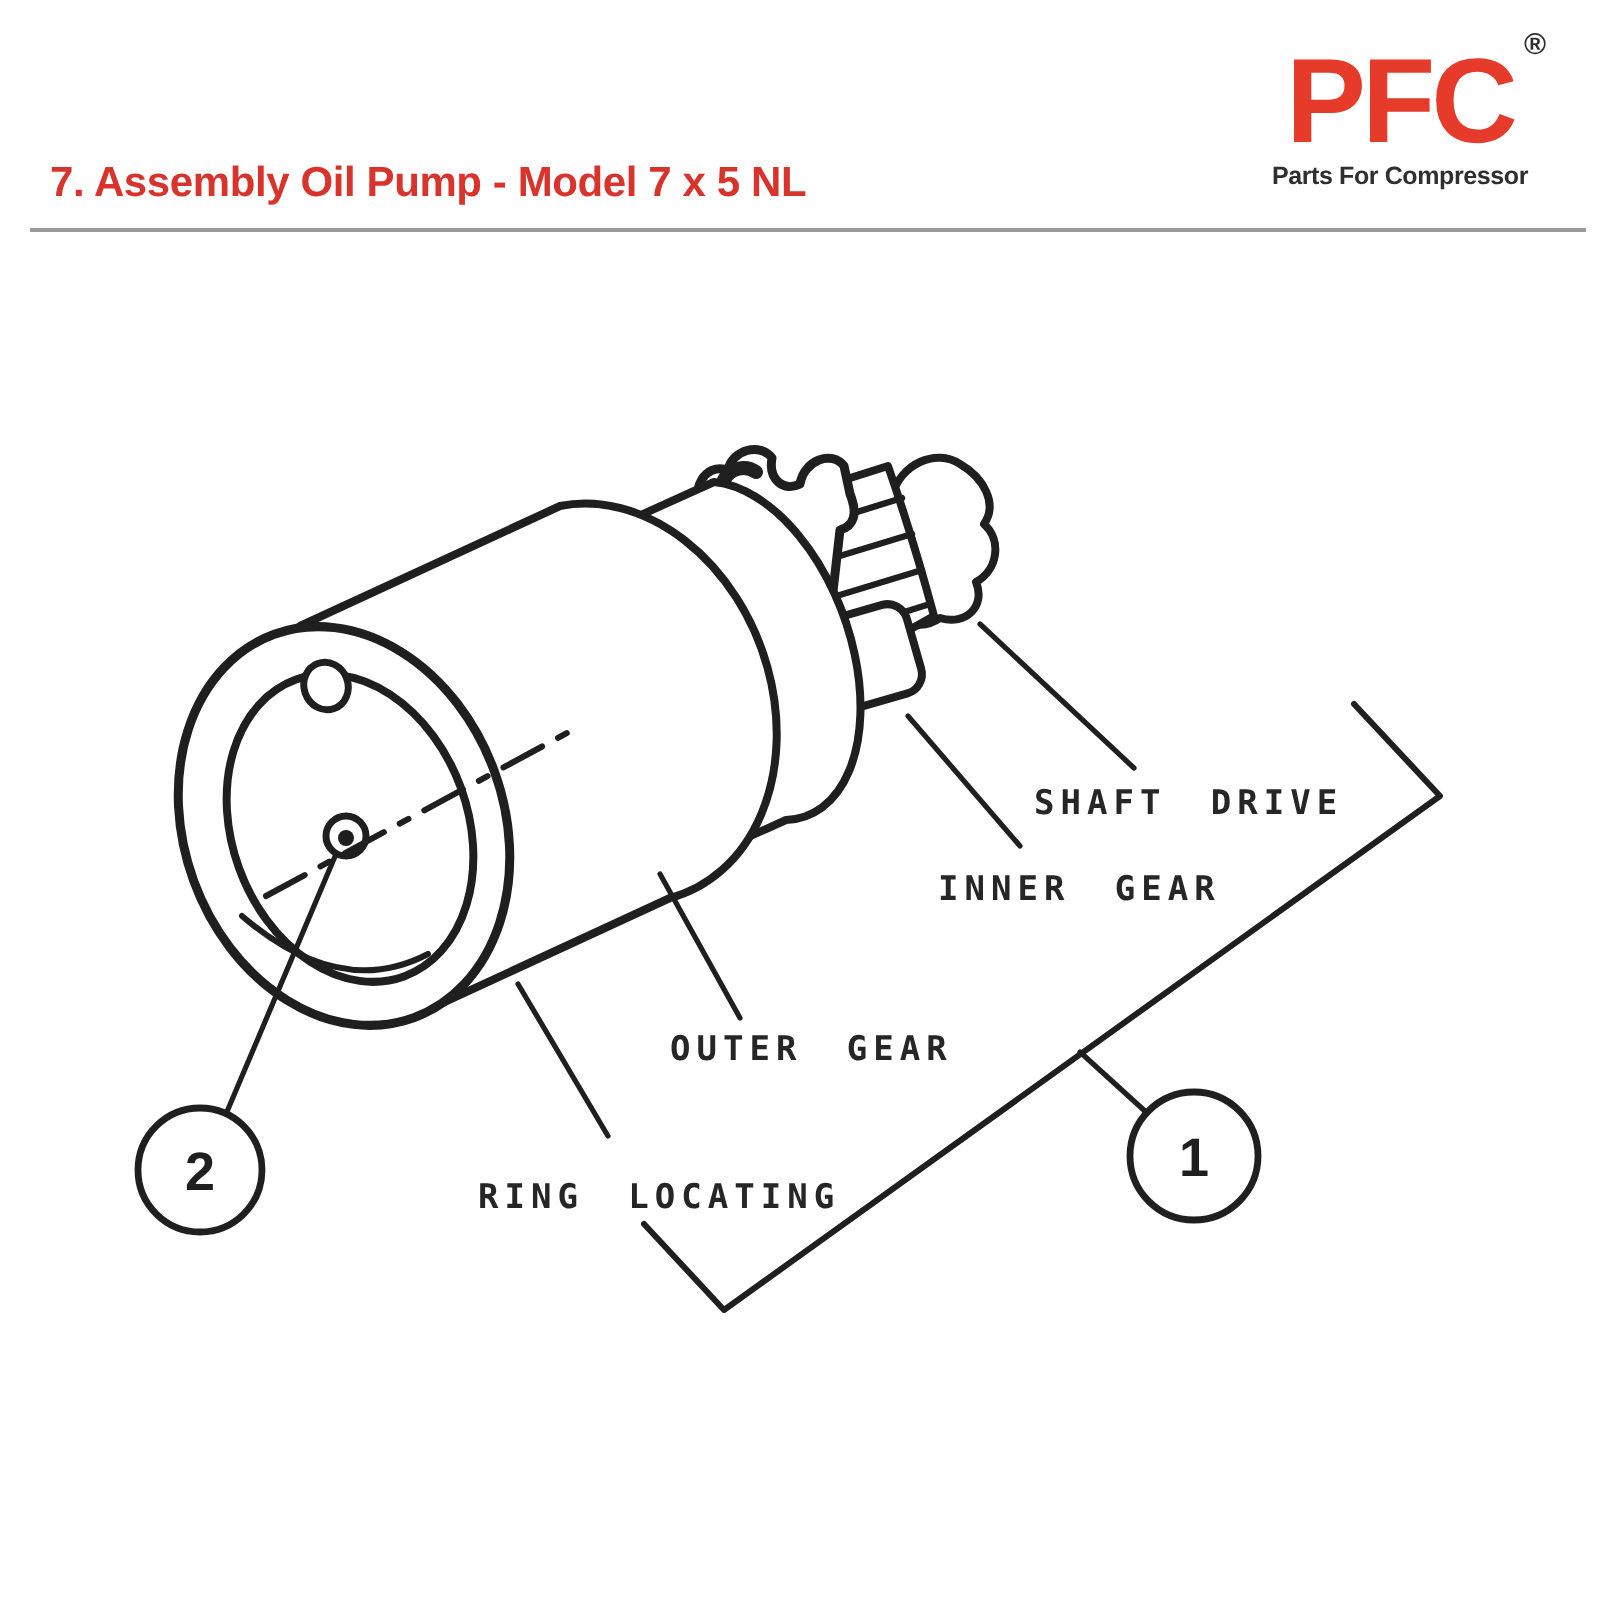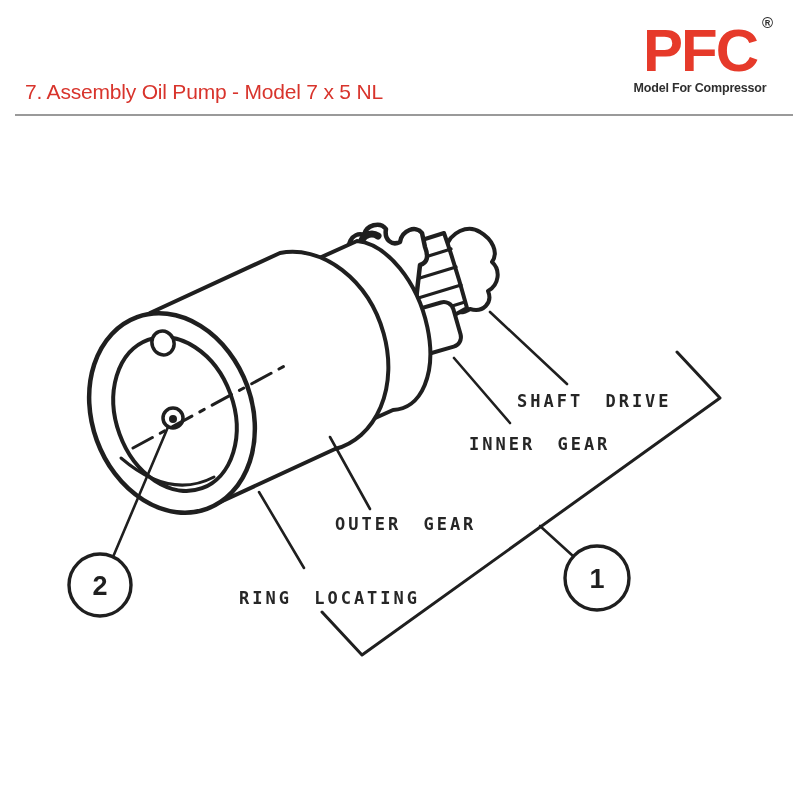--- a/index.html
+++ b/index.html
@@ -7,21 +7,21 @@
     position:relative;
     width:800px;height:800px;
     background:var(--paper,#ffffff);
     overflow:hidden;
     font-family:"Liberation Sans", sans-serif;
   }
   .page-title{
     position:absolute;
     left:25px;top:80px;
     font-size:21px;
-    font-weight:normal;
+    font-weight:bold;
     letter-spacing:-0.2px;
     color:var(--title-red,#d8342c);
     white-space:nowrap;
   }
   .logo{
     position:absolute;
     top:22px;right:24px;
     width:152px;
     text-align:center;
   }
@@ -79,21 +79,21 @@
 </style>
 </head>
 <body>
 
 <div class="page">
 
   <div class="page-title">7. Assembly Oil Pump - Model 7 x 5 NL</div>
 
   <div class="logo">
     <span class="logo-mark"><span>PFC</span><span class="logo-reg">®</span></span>
-    <div class="logo-tagline">Model For Compressor</div>
+    <div class="logo-tagline">Parts For Compressor</div>
   </div>
 
   <div class="divider"></div>
 
   <svg class="diagram" width="800" height="670" viewBox="0 130 800 670" fill="none" stroke-linecap="round" stroke-linejoin="round">
 
     <g>
 
       <path class="ink" fill="#ffffff" stroke-width="4" d="M446,248 C450,232 468,224 480,232 C492,239 499,252 492,262
            C501,270 499,285 488,291 C493,303 483,313 470,309

